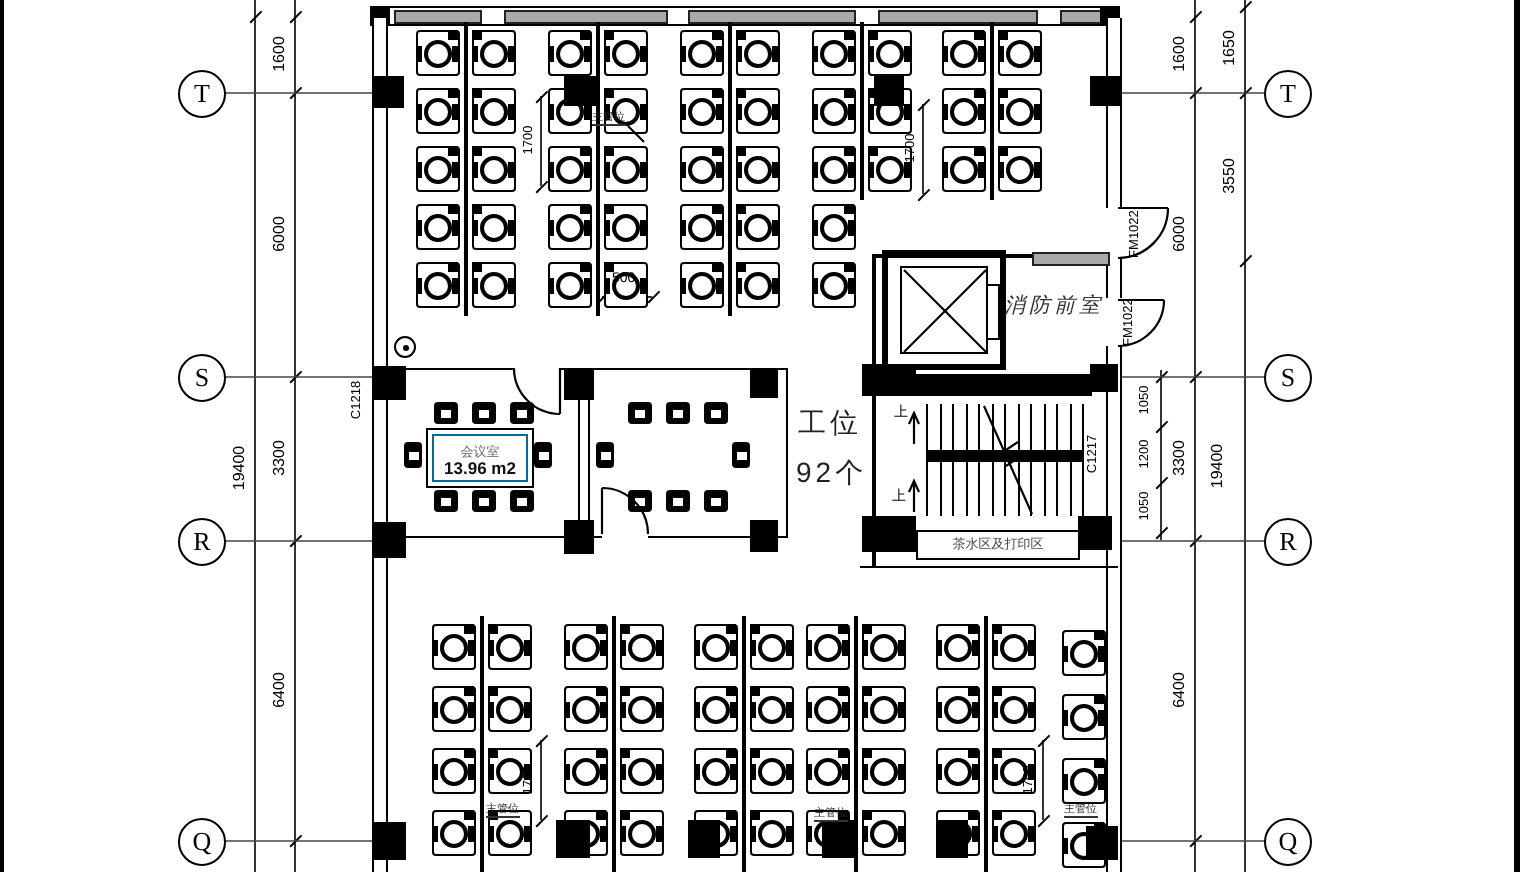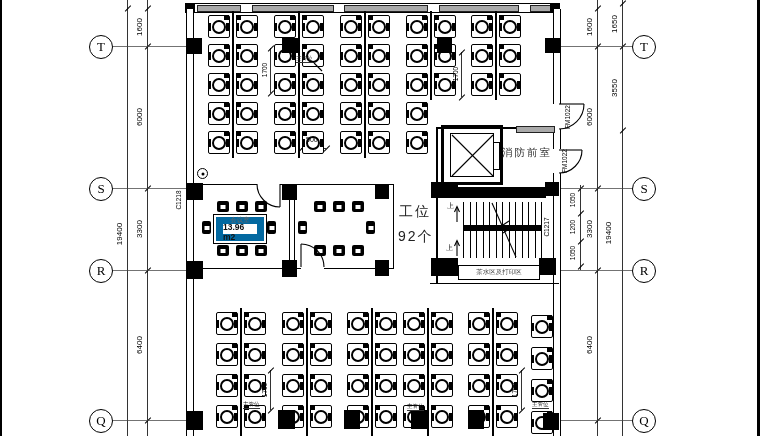--- a/index.html
+++ b/index.html
@@ -21,43 +21,43 @@
   .bubble{position:absolute;width:22px;height:22px;border:1.3px solid #000;border-radius:50%;
           display:flex;align-items:center;justify-content:center;
           font-family:"Liberation Serif",serif;font-size:13px;background:#fff;z-index:6;}
   .rot{position:absolute;width:44px;height:10px;display:flex;align-items:center;justify-content:center;
        transform:rotate(-90deg);font-size:8px;white-space:nowrap;z-index:5;}
   .f7{font-size:6.5px;}
   .hdim{position:absolute;font-size:7px;z-index:5;}
   
   .roombox{position:absolute;border:1.3px solid #000;}
   .tbl{position:absolute;border:1.2px solid #000;background:#fff;z-index:2;}
-  .tbl .inner{position:absolute;inset:2px;border:7px solid #0369a1;display:flex;flex-direction:column;
-              align-items:center;justify-content:center;line-height:1.15;}
+  .tbl .inner{position:absolute;inset:2px;border:1px solid #0369a1;display:flex;flex-direction:column;
+              align-items:center;justify-content:flex-end;line-height:1.15;}
   .rname{font-size:6.5px;color:#666;}
   .rarea{font-size:8.5px;font-weight:bold;color:#111;}
   .mchair{position:absolute;background:#000;border-radius:2px;z-index:2;}
   .mchair i{position:absolute;left:50%;top:50%;transform:translate(-50%,-50%);width:5px;height:4px;background:#fff;}
   .gapwhite{position:absolute;background:#fff;z-index:2;}
   
   .cluster{position:absolute;z-index:1;}
   .unit{position:absolute;width:25px;height:26px;}
   .desk{position:absolute;inset:1.5px;border:1.2px solid #000;border-radius:2px;background:#fff;}
   .mon{position:absolute;top:2px;width:5px;height:5px;background:#000;}
   .chair{position:absolute;left:50%;top:54%;transform:translate(-50%,-50%);width:10px;height:10px;
          border:2.6px solid #000;border-radius:50%;background:#fff;}
   .chair:before,.chair:after{content:"";position:absolute;top:1px;width:2.4px;height:8px;background:#000;}
   .chair:before{left:-5px;} .chair:after{right:-5px;}
   .divider{position:absolute;width:2.6px;background:#000;}
   .tread{position:absolute;width:1px;background:#000;}
   .col{position:absolute;background:#000;z-index:3;}
   
   .lbl{position:absolute;white-space:nowrap;z-index:6;}
   .big{font-size:14px;letter-spacing:2px;color:#222;}
-  .room-cn{font-size:10.5px;letter-spacing:2px;color:#333;}
+  .room-cn{font-size:10.5px;letter-spacing:2px;color:#333;font-style:italic;}
   .tiny{font-size:5.5px;color:#222;border-bottom:.7px solid #333;}
   .up{font-size:7px;}
   .teabox{position:absolute;border:1px solid #000;display:flex;align-items:center;justify-content:center;
           font-size:6.5px;color:#444;background:#fff;z-index:4;}
   svg.overlay{position:absolute;left:0;top:0;z-index:4;pointer-events:none;}
   .circsym{position:absolute;width:9px;height:9px;border:1.4px solid #000;border-radius:50%;z-index:3;background:#fff;}
   .circsym i{position:absolute;left:50%;top:50%;transform:translate(-50%,-50%);width:3px;height:3px;background:#000;border-radius:50%;}
   .ebar{position:absolute;border:1px solid #000;background:#fff;z-index:3;}
 </style>
 </head>

